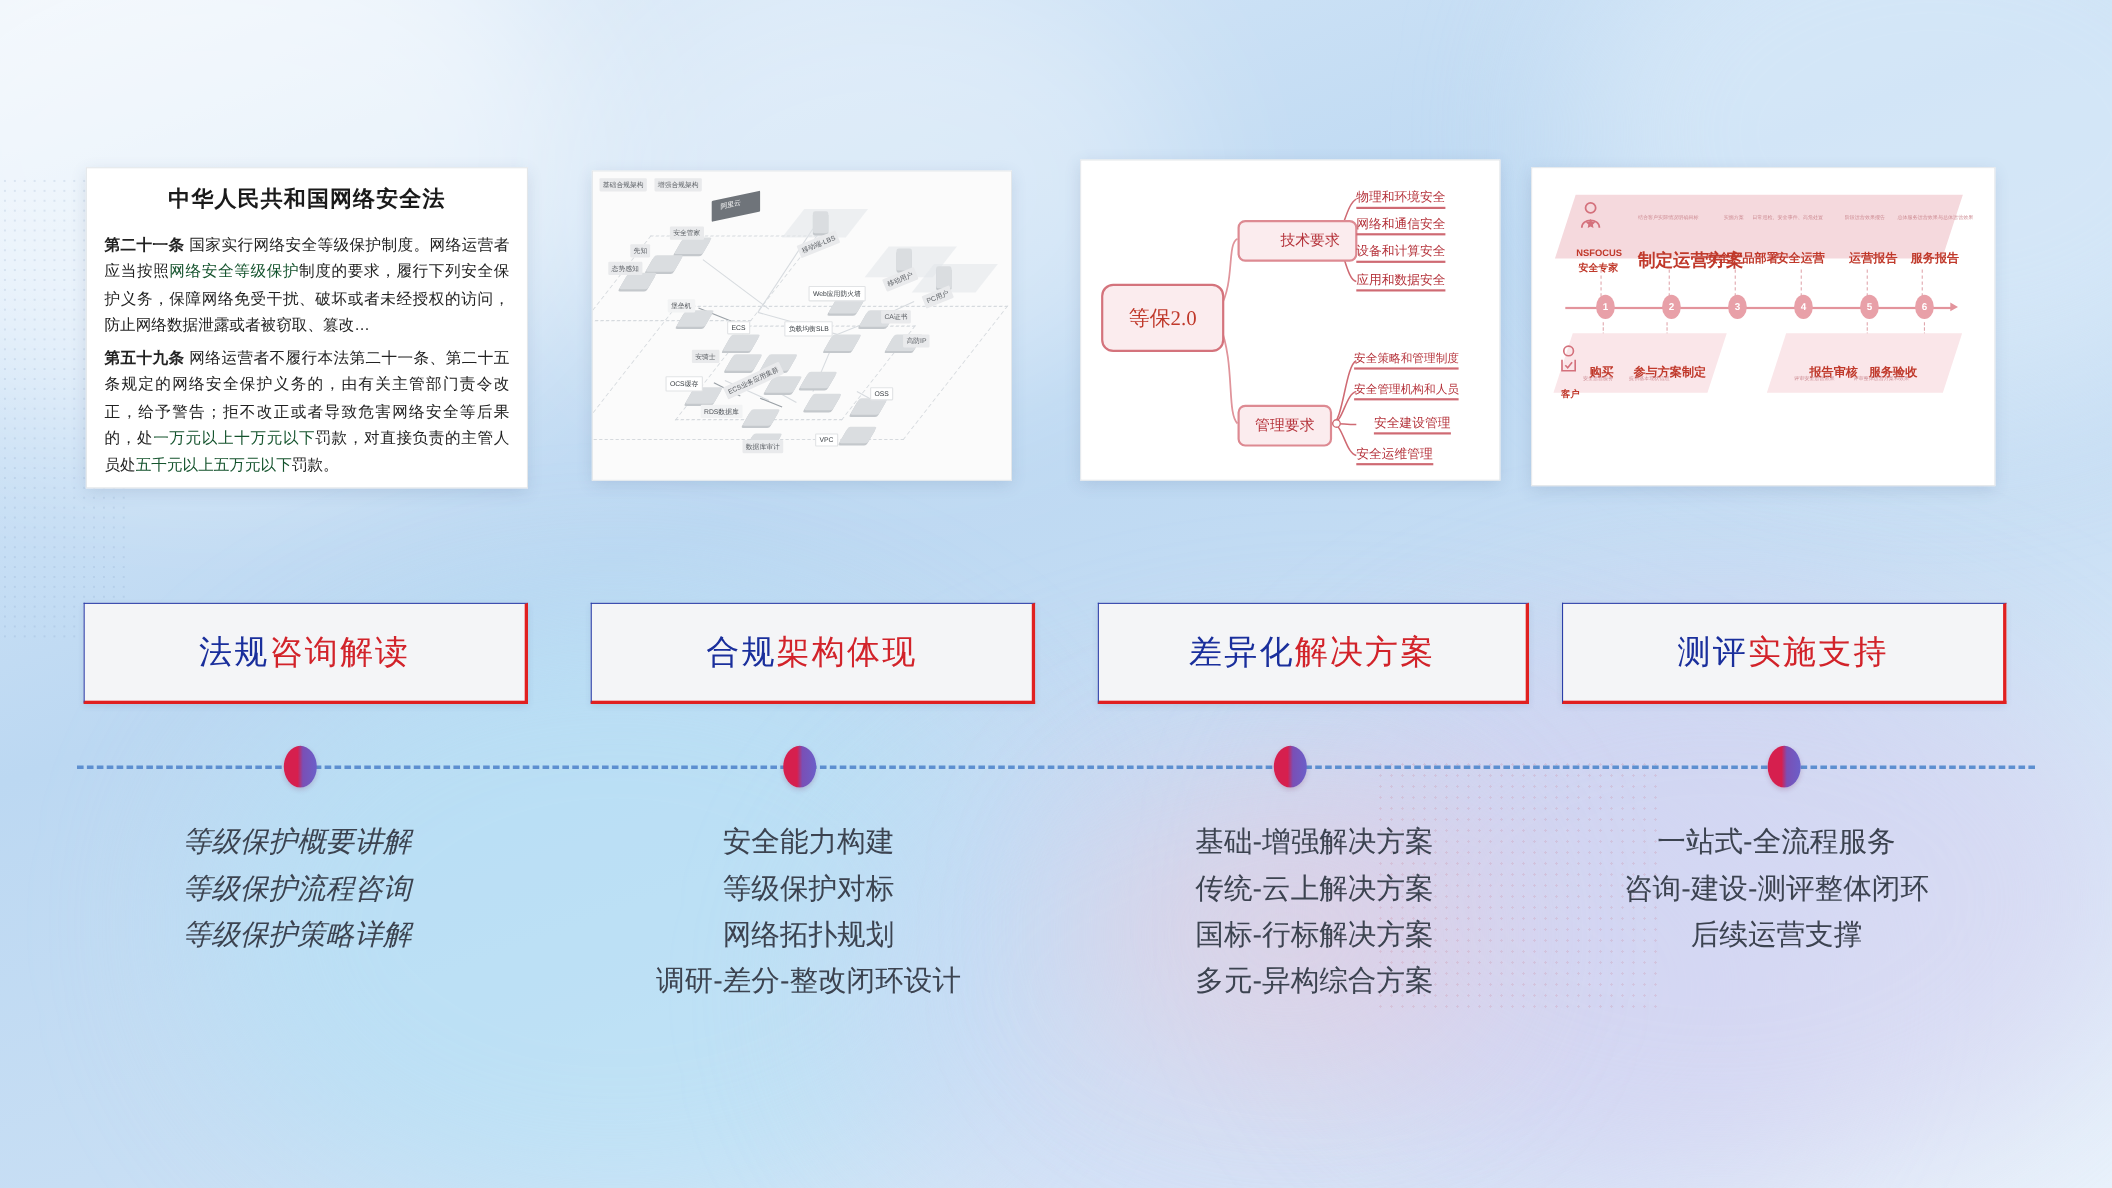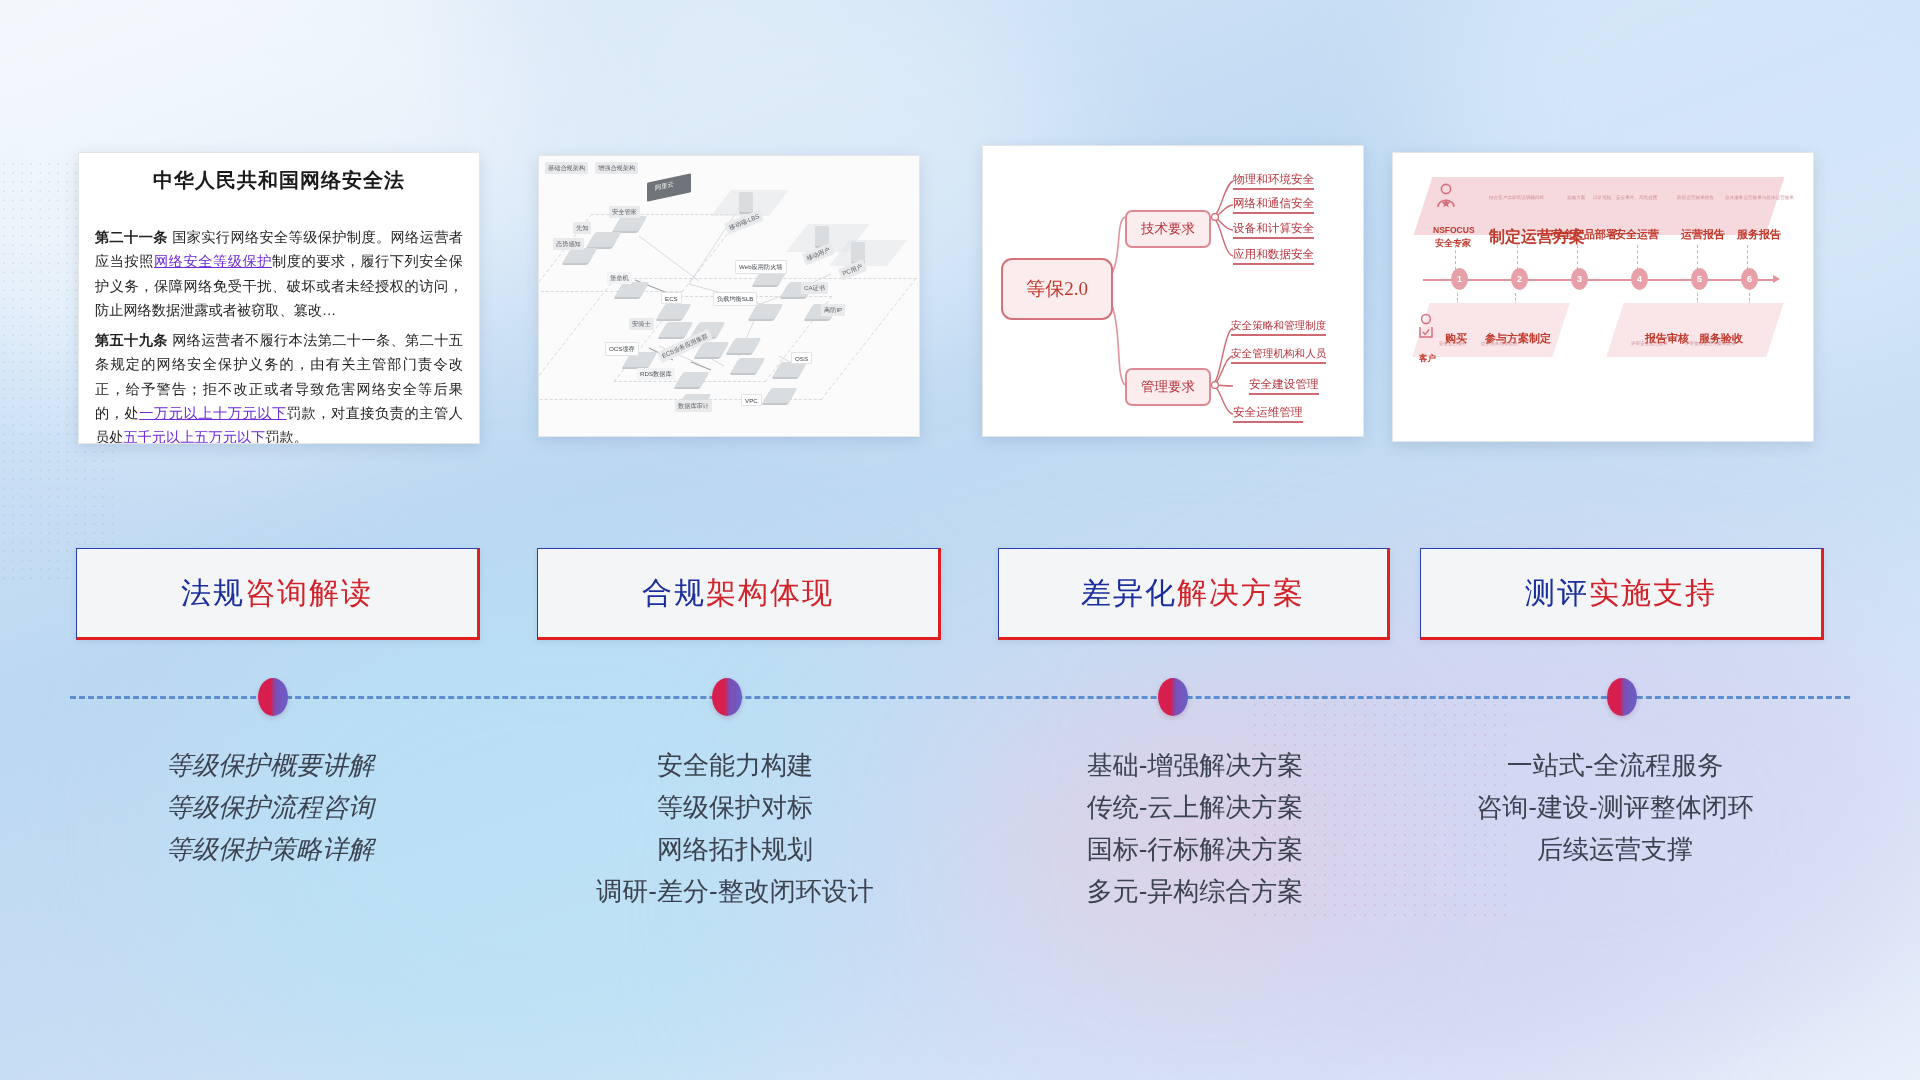--- a/index.html
+++ b/index.html
@@ -42,25 +42,25 @@
   }
   .card1{left:78px;top:152px;width:400px;height:290px;}
   .card2{left:538px;top:155px;width:380px;height:280px;}
   .card3{left:982px;top:145px;width:380px;height:290px;}
   .card4{left:1392px;top:152px;width:420px;height:288px;}
 
   
   .law{padding:14px 16px 8px 16px;box-sizing:border-box;height:100%;}
   .law-title{
     text-align:center;font-weight:bold;font-size:20px;color:#1a1a1a;
-    letter-spacing:1px;margin-bottom:31px;
+    letter-spacing:1px;margin-bottom:17px;
   }
   .law-p{font-size:14.2px;line-height:1.72;color:#222;text-align:justify;margin-bottom:5px;}
   .law-p b{font-weight:bold;}
-  .law-p .rd{color:#6d28d9;text-decoration:underline;}
+  .law-p .rd{color:#14532d;}
 
   
   .arch{position:relative;width:100%;height:100%;background:#fbfbfb;}
   .arch .tag{
     position:absolute;font-size:6.2px;color:#5d6166;background:#e9eaec;
     padding:1.5px 3px;border-radius:1px;white-space:nowrap;
   }
   .arch .tag.dk{background:#6f747a;color:#fff;}
   .arch .tag.pl{background:#f2f3f4;color:#4d5156;}
   .arch .tag.wt{background:#fff;color:#3b4045;border:1px solid #e1e3e5;}
@@ -84,21 +84,21 @@
     border:2.4px solid #d4737c;background:#fbecee;border-radius:11px;
     display:flex;align-items:center;justify-content:center;
     color:#c0392b;font-size:19px;font-family:"Liberation Serif","DejaVu Serif",serif;
   }
   .mm-br{
     position:absolute;width:82px;height:34px;border:2px solid #dd8a92;
     background:#fbecee;border-radius:7px;display:flex;align-items:center;
     justify-content:center;color:#b5333b;font-size:13.5px;
     font-family:"Liberation Serif","DejaVu Serif",serif;
   }
-  .mm-br.b1{left:142px;top:64px;}
+  .mm-br.b1{left:142px;top:54px;padding-left:23px;}
   .mm-br.b2{left:142px;top:222px;}
   .mm-leaf{
     position:absolute;color:#b5333b;font-size:11.6px;white-space:nowrap;
     font-family:"Liberation Serif","DejaVu Serif",serif;
     border-bottom:2px solid #cf6a73;padding-bottom:1px;
   }
   .mm svg{position:absolute;left:0;top:0;width:100%;height:100%;}
 
   
   .ops{position:relative;width:100%;height:100%;background:#fff;}

